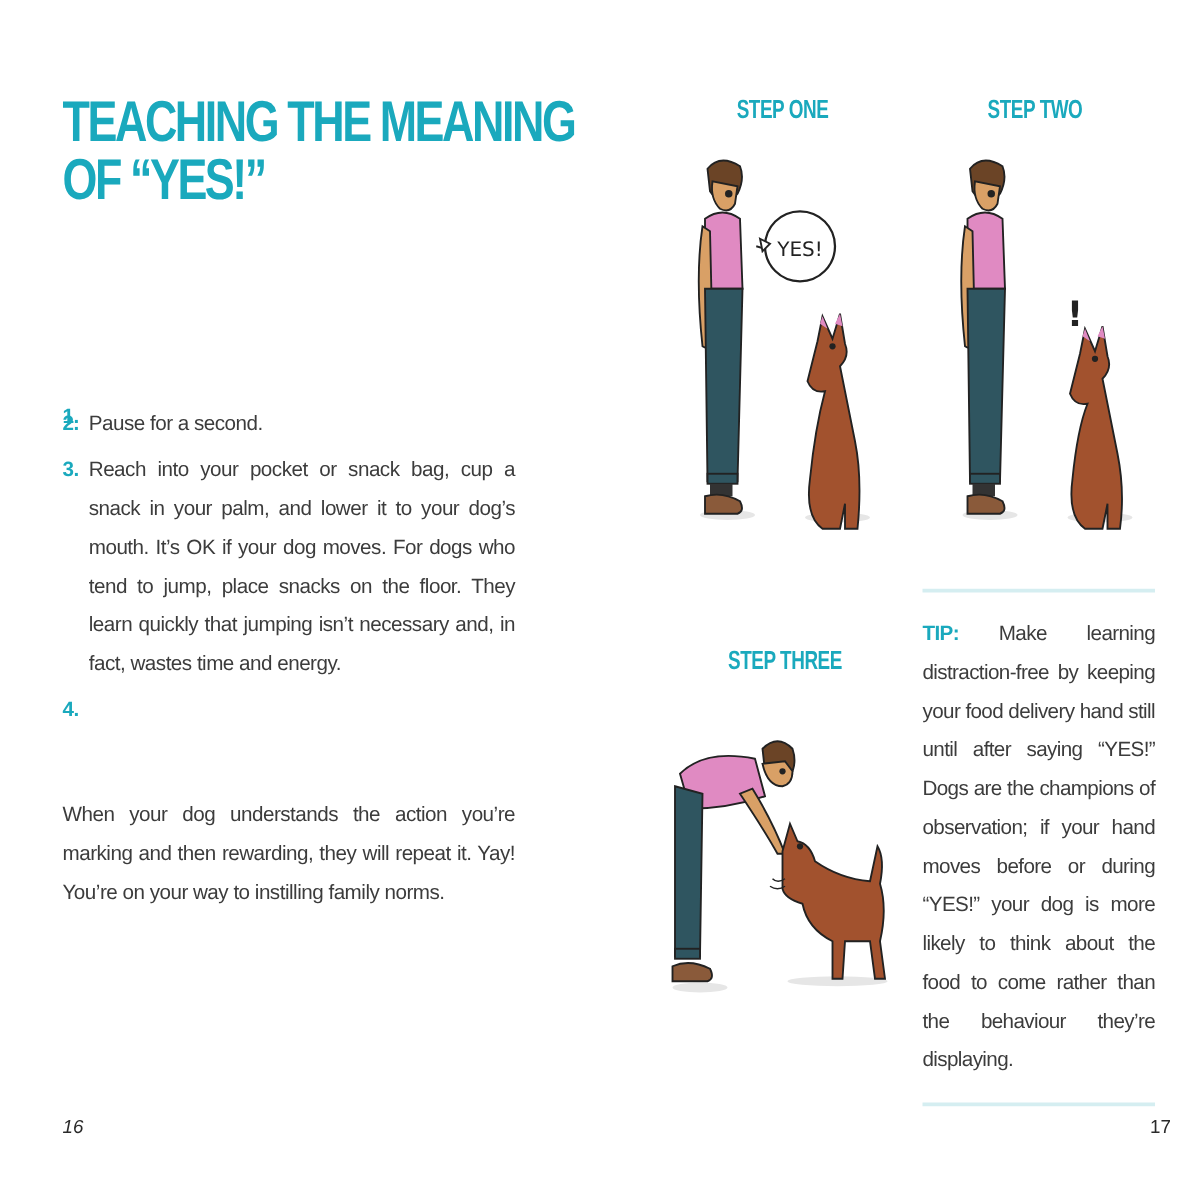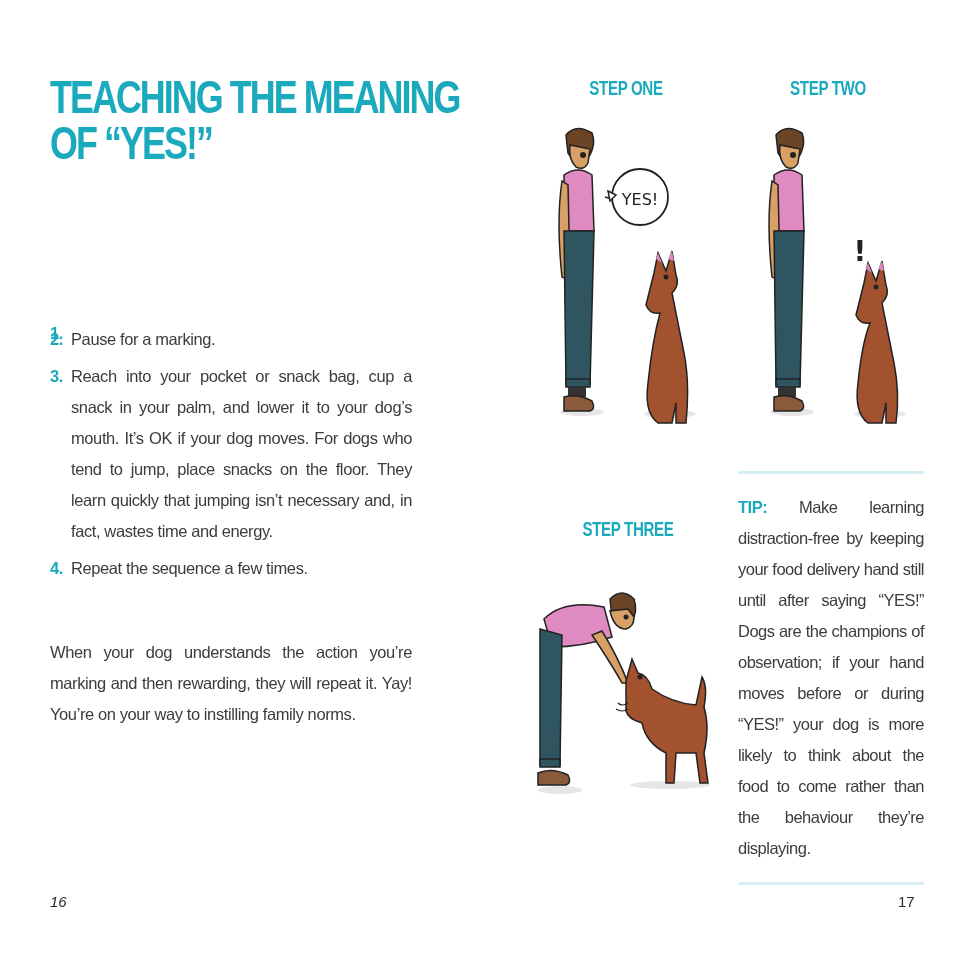--- a/index.html
+++ b/index.html
@@ -23,21 +23,21 @@
     .outro { top: 637px; }
 
     .steps { position: absolute; left: 50px; top: 318px; width: 362px; margin: 0; padding: 0; list-style: none; }
     .step-item { position: relative; padding-left: 21px; font-size: 16.5px; line-height: 31px;
       color: #3c3c3c; letter-spacing: -0.4px; margin-bottom: 6px; text-align: left; }
     .step-item.justify { text-align: justify; }
     .step-num { position: absolute; left: 0; top: 0; color: #1aa9bd; font-weight: 700; }
 
     .page-number { position: absolute; top: 893px; font-size: 15px; color: #2a2a2a; }
     .pn-left { left: 50px; font-style: italic; }
-    .pn-right { left: 418px; text-align: center; }
+    .pn-right { left: 440px; text-align: center; }
 
     .step-label { position: absolute; font-weight: 700; color: #1aa9bd; font-size: 21px;
       letter-spacing: -0.5px; transform: scaleX(0.72); transform-origin: center top;
       white-space: nowrap; text-align: center; }
     .lbl-one { left: 86px; width: 120px; top: 76px; }
     .lbl-two { left: 288px; width: 120px; top: 76px; }
     .lbl-three { left: 78px; width: 140px; top: 517px; }
 
     .illus { position: absolute; }
     .illus-one { left: 70px; top: 125px; width: 160px; height: 300px; }
@@ -59,29 +59,28 @@
     <span>OF “YES!”</span>
   </h1>
 
 
   <ol class="steps">
     <li class="step-item">
       <span class="step-num">1.</span>
     </li>
     <li class="step-item">
       <span class="step-num">2.</span>
-      <span>Pause for a marking.</span>
+      <span>Pause for a second.</span>
     </li>
     <li class="step-item justify">
       <span class="step-num">3.</span>
       <span>Reach into your pocket or snack bag, cup a snack in your palm, and lower it to your dog’s mouth. It’s OK if your dog moves. For dogs who tend to jump, place snacks on the floor. They learn quickly that jumping isn’t necessary and, in fact, wastes time and energy.</span>
     </li>
     <li class="step-item">
       <span class="step-num">4.</span>
-      <span>Repeat the sequence a few times.</span>
     </li>
   </ol>
 
   <p class="body-text outro">When your dog understands the action you’re marking and then rewarding, they will repeat it. Yay! You’re on your way to instilling family norms.</p>
 
   <div class="page-number pn-left">16</div>
 </div>
 
 <div class="page page-right">
   <div class="step-label lbl-one">STEP ONE</div>

